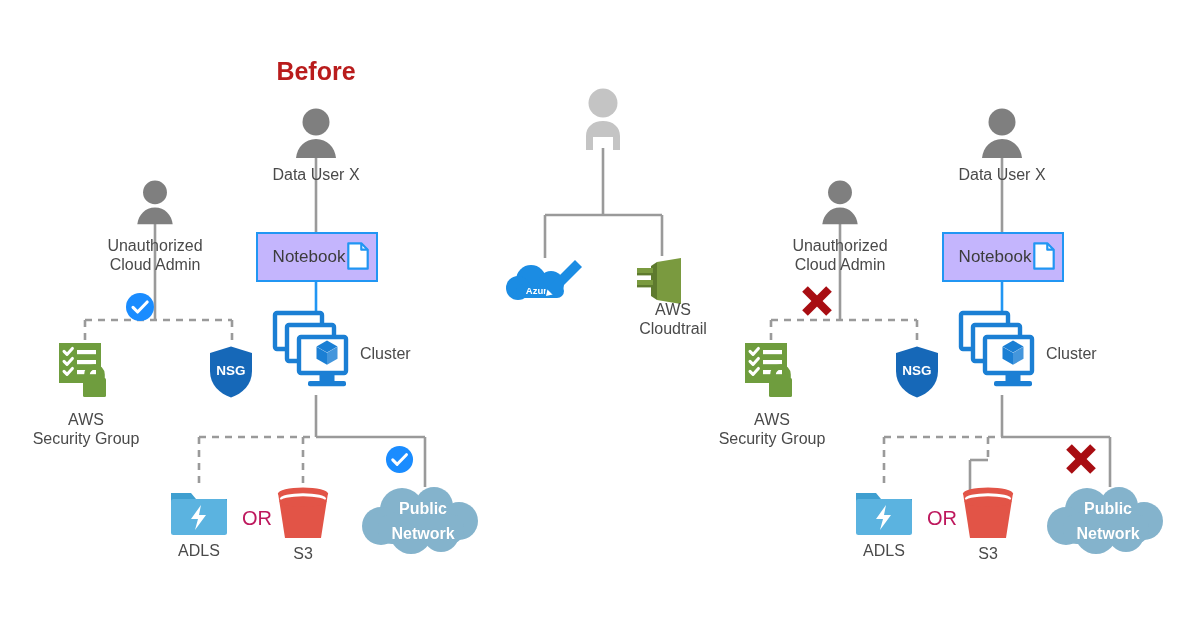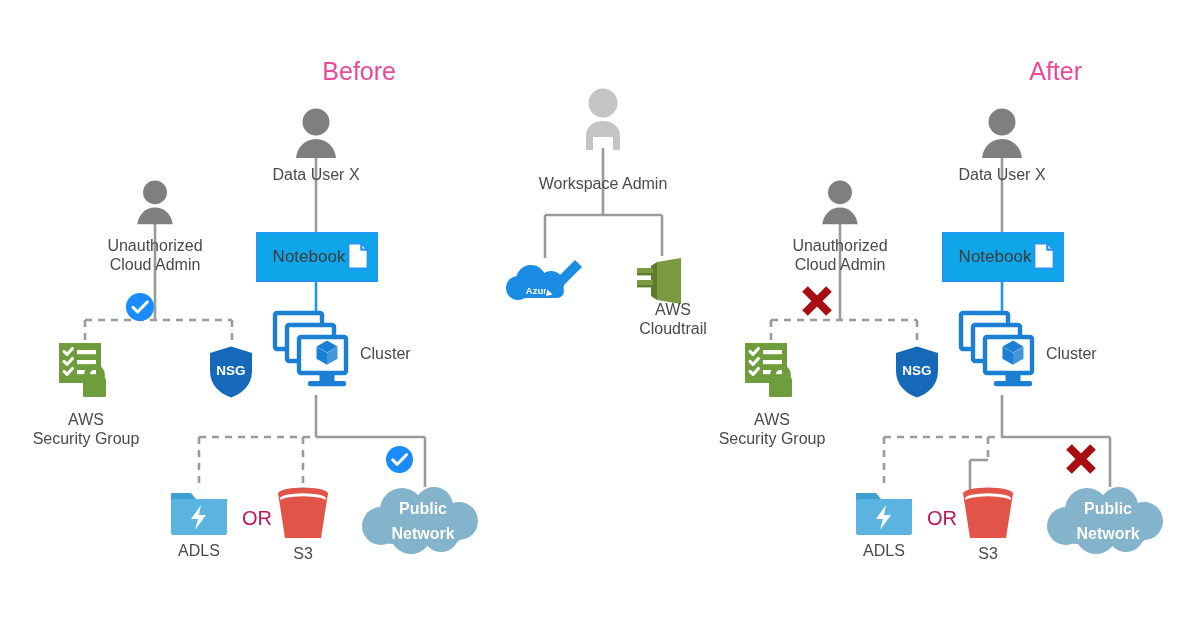--- a/index.html
+++ b/index.html
@@ -1,23 +1,23 @@
 <!DOCTYPE html>
 <html><head>
 <meta charset="utf-8">
 <style>
   html,body{margin:0;padding:0;background:#ffffff;}
   body{width:1200px;height:630px;overflow:hidden;font-family:"Liberation Sans",sans-serif;}
   #stage{position:relative;width:1200px;height:630px;background:#fff;}
   .lbl{position:absolute;color:#4a4a4a;font-size:16px;line-height:19px;text-align:center;white-space:pre-line;}
-  .heading{position:absolute;color:#ec4899;font-size:25px;font-weight:normal;text-align:right;}
+  .heading{position:absolute;color:#b91c1c;font-size:25px;font-weight:bold;text-align:center;}
   .node{position:absolute;}
   svg{display:block;overflow:visible;}
   #wires{position:absolute;left:0;top:0;width:1200px;height:630px;pointer-events:none;}
-  .nb{position:absolute;border:2.5px solid #2196f3;background:#0ea5e9;box-sizing:border-box;text-decoration:underline;}
+  .nb{position:absolute;border:2.5px solid #2196f3;background:#c4b5fd;box-sizing:border-box;text-decoration:underline;}
   .nb span{position:absolute;left:0;right:16px;top:50%;transform:translateY(-50%);text-align:center;color:#3c3c3c;font-size:17px;}
   .nb .doc{position:absolute;right:7px;top:8px;}
   .cloudtxt{position:absolute;left:0;right:0;top:50%;transform:translateY(-48%);text-align:center;color:#ffffff;font-size:16px;font-weight:bold;line-height:25px;white-space:pre-line;text-shadow:0 0 1px rgba(0,0,0,.08);}
   .ortxt{position:absolute;color:#be185d;font-size:20px;}
 </style>
 </head>
 <body>
 
 <div id="stage">
 
@@ -60,21 +60,20 @@
       <path d="M988,460 L970,460"></path>
       <path d="M970,460 L970,492"></path>
     </g>
     <g stroke="#2196f3" fill="none" stroke-width="2.6">
       <path d="M316,282 L316,312"></path>
       <path d="M1002,282 L1002,312"></path>
     </g>
   </svg>
 
   <div class="heading" style="left:236px;top:57px;width:160px;">Before</div>
-  <div class="heading" style="left:922px;top:57px;width:160px;">After</div>
 
   <div class="node" style="left:292px;top:108px;">
     <svg width="48" height="52" viewBox="0 0 48 52">
       <circle cx="24" cy="14" r="13.5" fill="#7f7f7f"></circle>
       <path d="M24 31c-11 0-19 8.5-20 19h40c-1-10.5-9-19-20-19z" fill="#7f7f7f"></path>
     </svg>
   </div>
   <div class="lbl" style="left:246px;top:165px;width:140px;">Data User X</div>
 
   <div class="node" style="left:133px;top:180px;">
@@ -189,21 +188,20 @@
     <div class="cloudtxt">Public
 Network</div>
   </div>
 
   <div class="node" style="left:578px;top:88px;">
     <svg width="50" height="62" viewBox="0 0 50 62">
       <circle cx="25" cy="15" r="14.5" fill="#c4c4c4"></circle>
       <path d="M25 33c-10 0-17 6-17 15v14h7V49h20v13h7V48c0-9-7-15-17-15z" fill="#c4c4c4"></path>
     </svg>
   </div>
-  <div class="lbl" style="left:518px;top:174px;width:170px;">Workspace Admin</div>
 
   <div class="node" style="left:503px;top:258px;">
     <svg width="84" height="46" viewBox="0 0 84 46">
       <g fill="#1b8ce3">
         <circle cx="28" cy="22" r="15"></circle>
         <circle cx="48" cy="26" r="13"></circle>
         <circle cx="15" cy="30" r="12"></circle>
         <rect x="13" y="26" width="48" height="14" rx="7"></rect>
       </g>
       <text x="36" y="36" text-anchor="middle" font-family="Liberation Sans, sans-serif" font-size="9.5" font-weight="bold" fill="#ffffff">Azure</text>

